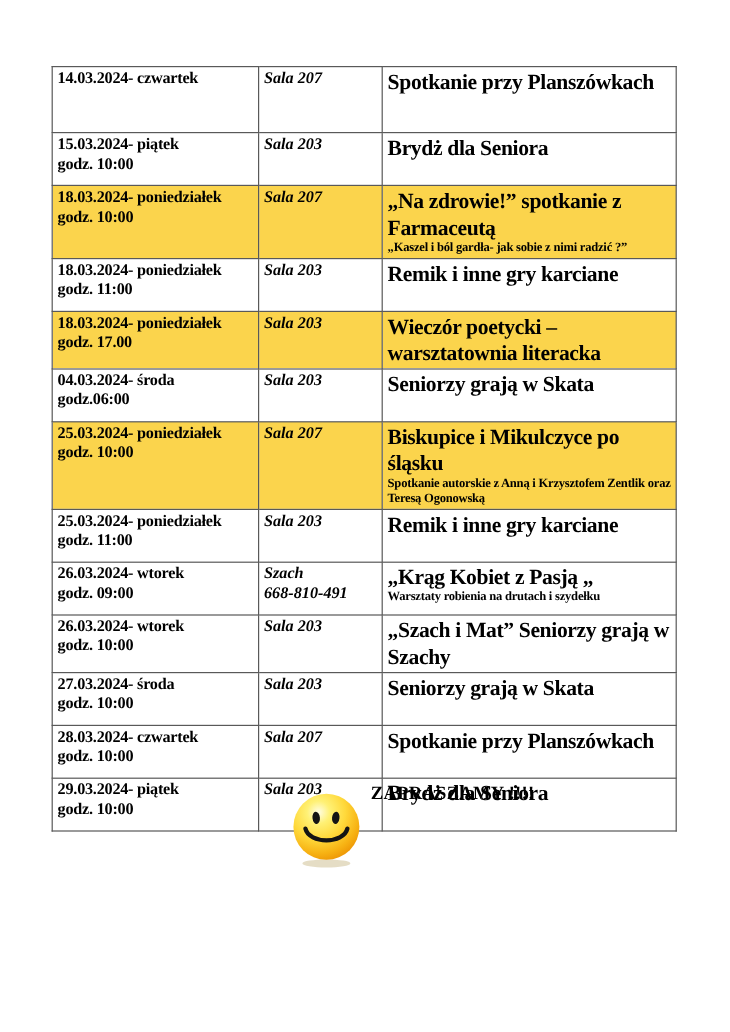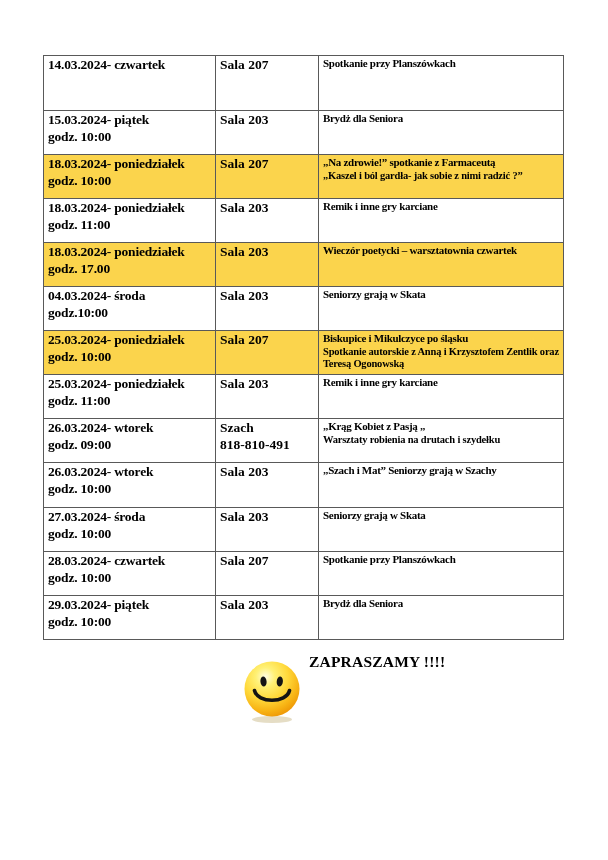--- a/index.html
+++ b/index.html
@@ -36,31 +36,31 @@
     font-weight: bold;
     color: var(--text);
     overflow: hidden;
   }
   table.schedule tr { height: 44px; }
   table.schedule tr:nth-child(1)  { height: 55px; }
   table.schedule tr:nth-child(10) { height: 45px; }
   table.schedule tr.hl td { background: var(--highlight); }
 
   .col-date  { width: 172px; }
-  .col-room  { width: 103px; }
+  .col-room  { width: 103px; font-style: italic; }
   .col-event { width: 245px; }
 
   .event-date, .event-time {
     font-size: 13.5px; line-height: 1.23; letter-spacing: -0.2px;
   }
   .room-line {
     font-size: 13.5px; line-height: 1.23;
   }
   .event-title {
-    font-size: 11px; line-height: 1.25; letter-spacing: -0.3px;
+    font-size: 18px; line-height: 1.25; letter-spacing: -0.3px;
   }
   .event-subtitle {
     font-size: 10.5px; line-height: 1.2; letter-spacing: -0.2px;
   }
 
   .smiley {
     position: absolute;
     left: 242px; top: 660px;
     width: 60px; height: 64px;
   }
@@ -135,27 +135,27 @@
         </tr>
         <tr class="hl">
           <td class="col-date">
             <div class="event-date">18.03.2024- poniedziałek</div>
             <div class="event-time">godz. 17.00</div>
           </td>
           <td class="col-room">
             <div class="room-line">Sala 203</div>
           </td>
           <td class="col-event">
-            <div class="event-title">Wieczór poetycki – warsztatownia czwartek</div>
+            <div class="event-title">Wieczór poetycki – warsztatownia literacka</div>
           </td>
         </tr>
         <tr>
           <td class="col-date">
             <div class="event-date">04.03.2024- środa</div>
-            <div class="event-time">godz.10:00</div>
+            <div class="event-time">godz.06:00</div>
           </td>
           <td class="col-room">
             <div class="room-line">Sala 203</div>
           </td>
           <td class="col-event">
             <div class="event-title">Seniorzy grają w Skata</div>
           </td>
         </tr>
         <tr class="hl">
           <td class="col-date">
@@ -182,21 +182,21 @@
             <div class="event-title">Remik i inne gry karciane</div>
           </td>
         </tr>
         <tr>
           <td class="col-date">
             <div class="event-date">26.03.2024- wtorek</div>
             <div class="event-time">godz. 09:00</div>
           </td>
           <td class="col-room">
             <div class="room-line">Szach</div>
-            <div class="room-line">818-810-491</div>
+            <div class="room-line">668-810-491</div>
           </td>
           <td class="col-event">
             <div class="event-title">„Krąg Kobiet z Pasją „</div>
             <div class="event-subtitle">Warsztaty robienia na drutach  i szydełku</div>
           </td>
         </tr>
         <tr>
           <td class="col-date">
             <div class="event-date">26.03.2024- wtorek</div>
             <div class="event-time">godz. 10:00</div>

